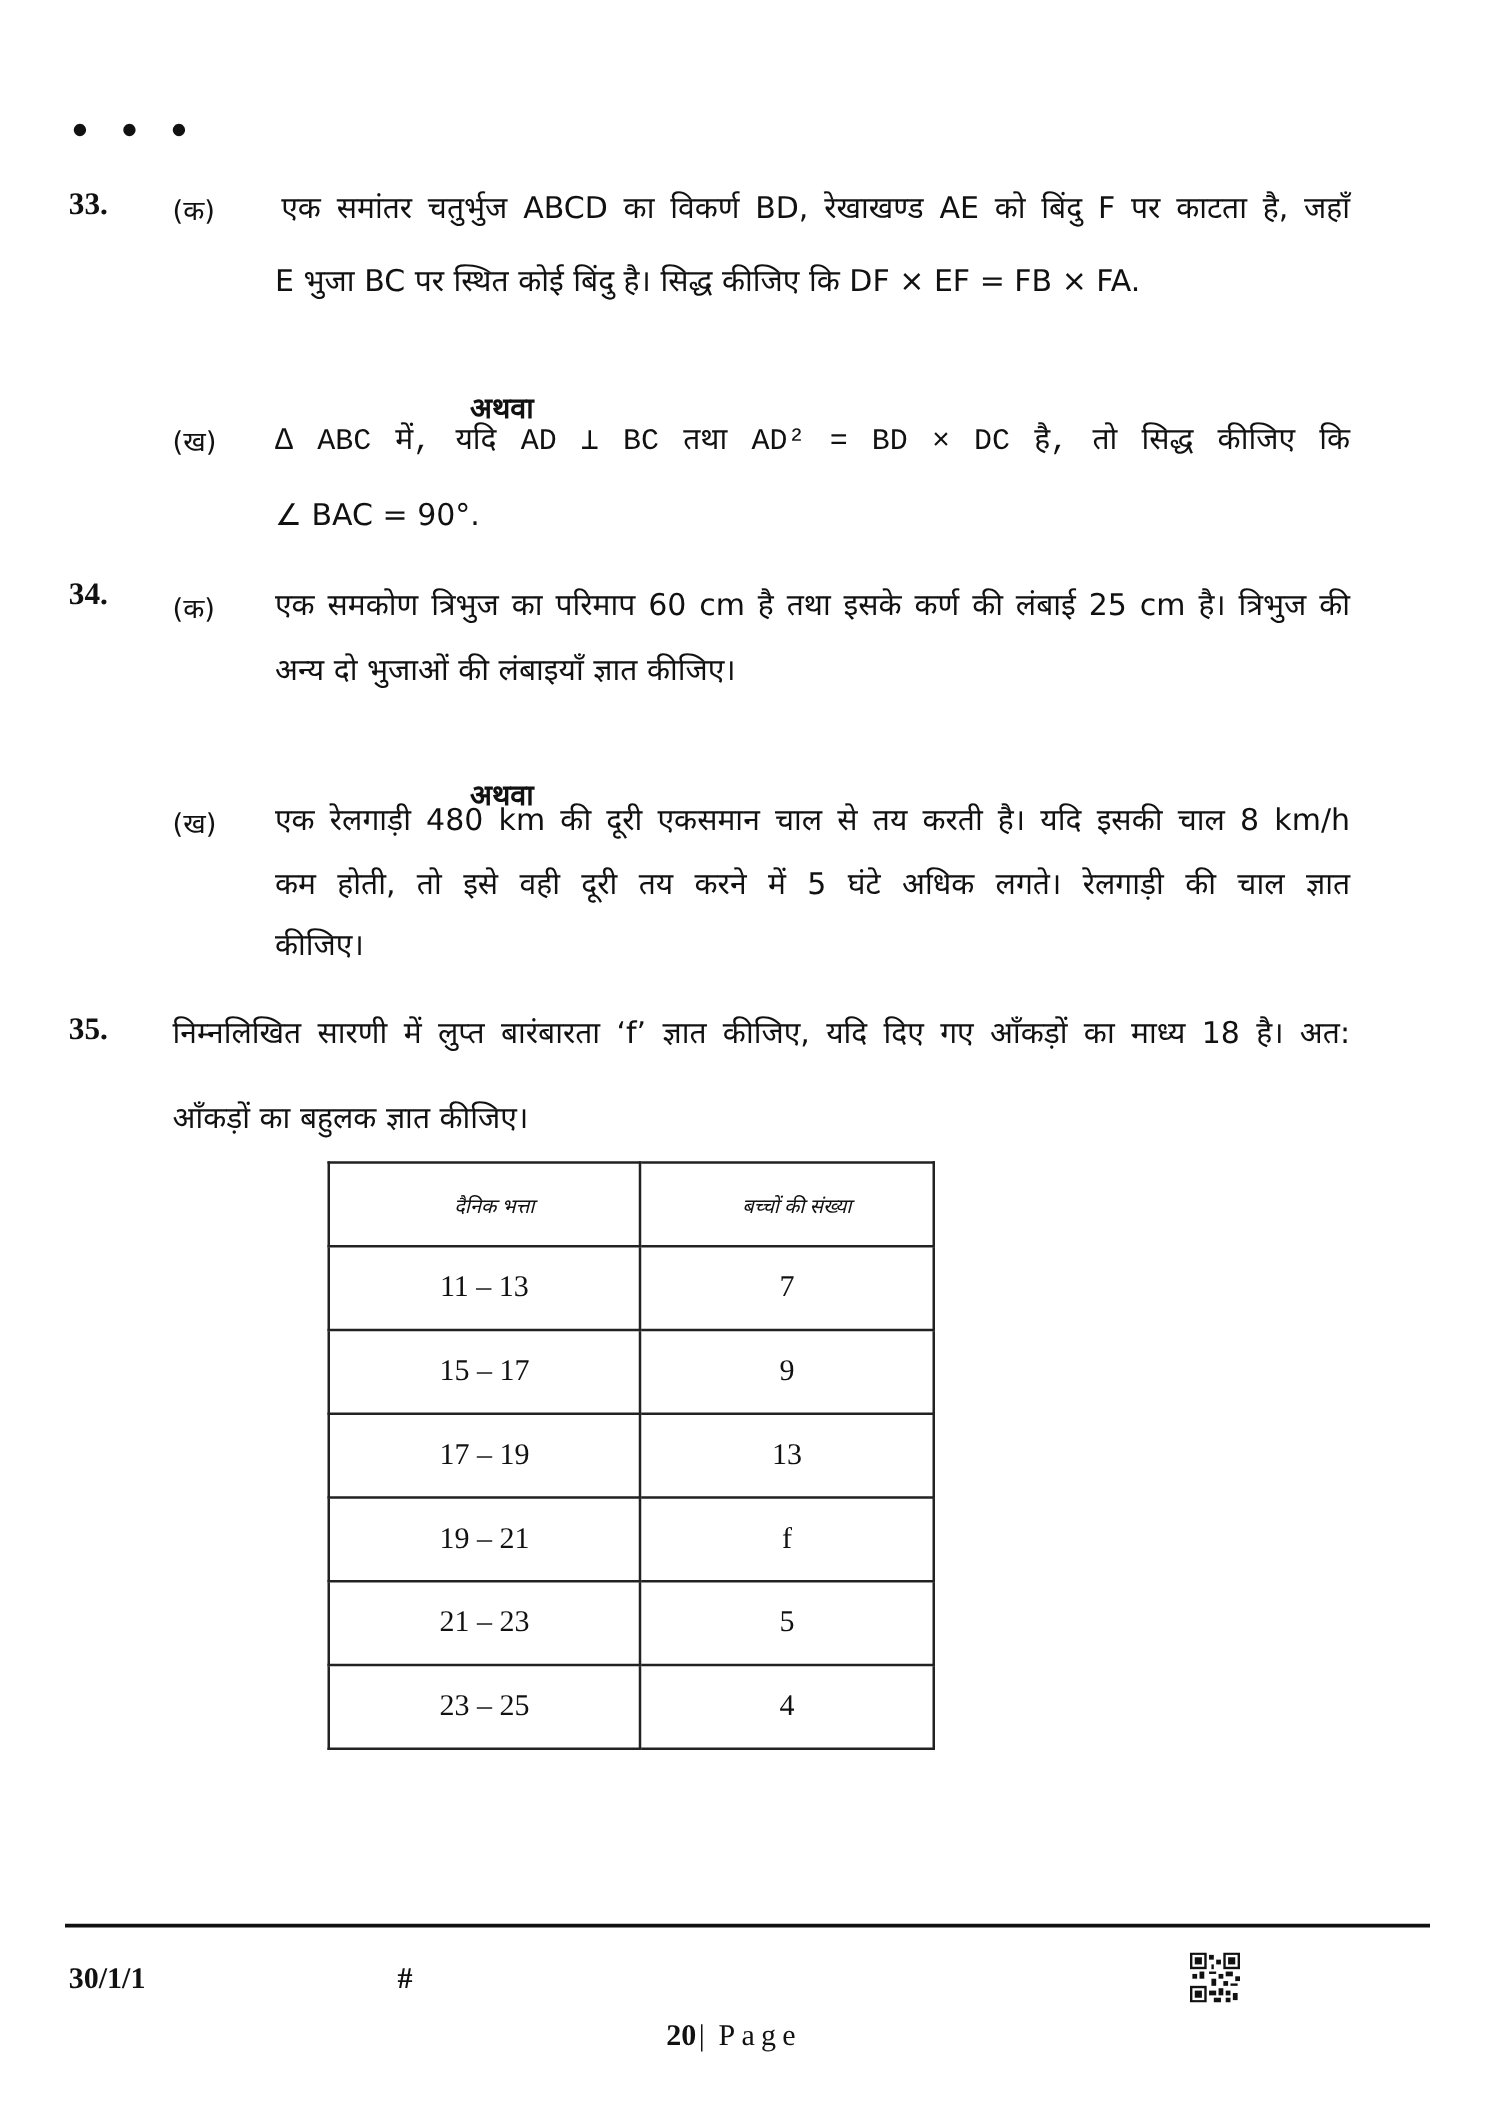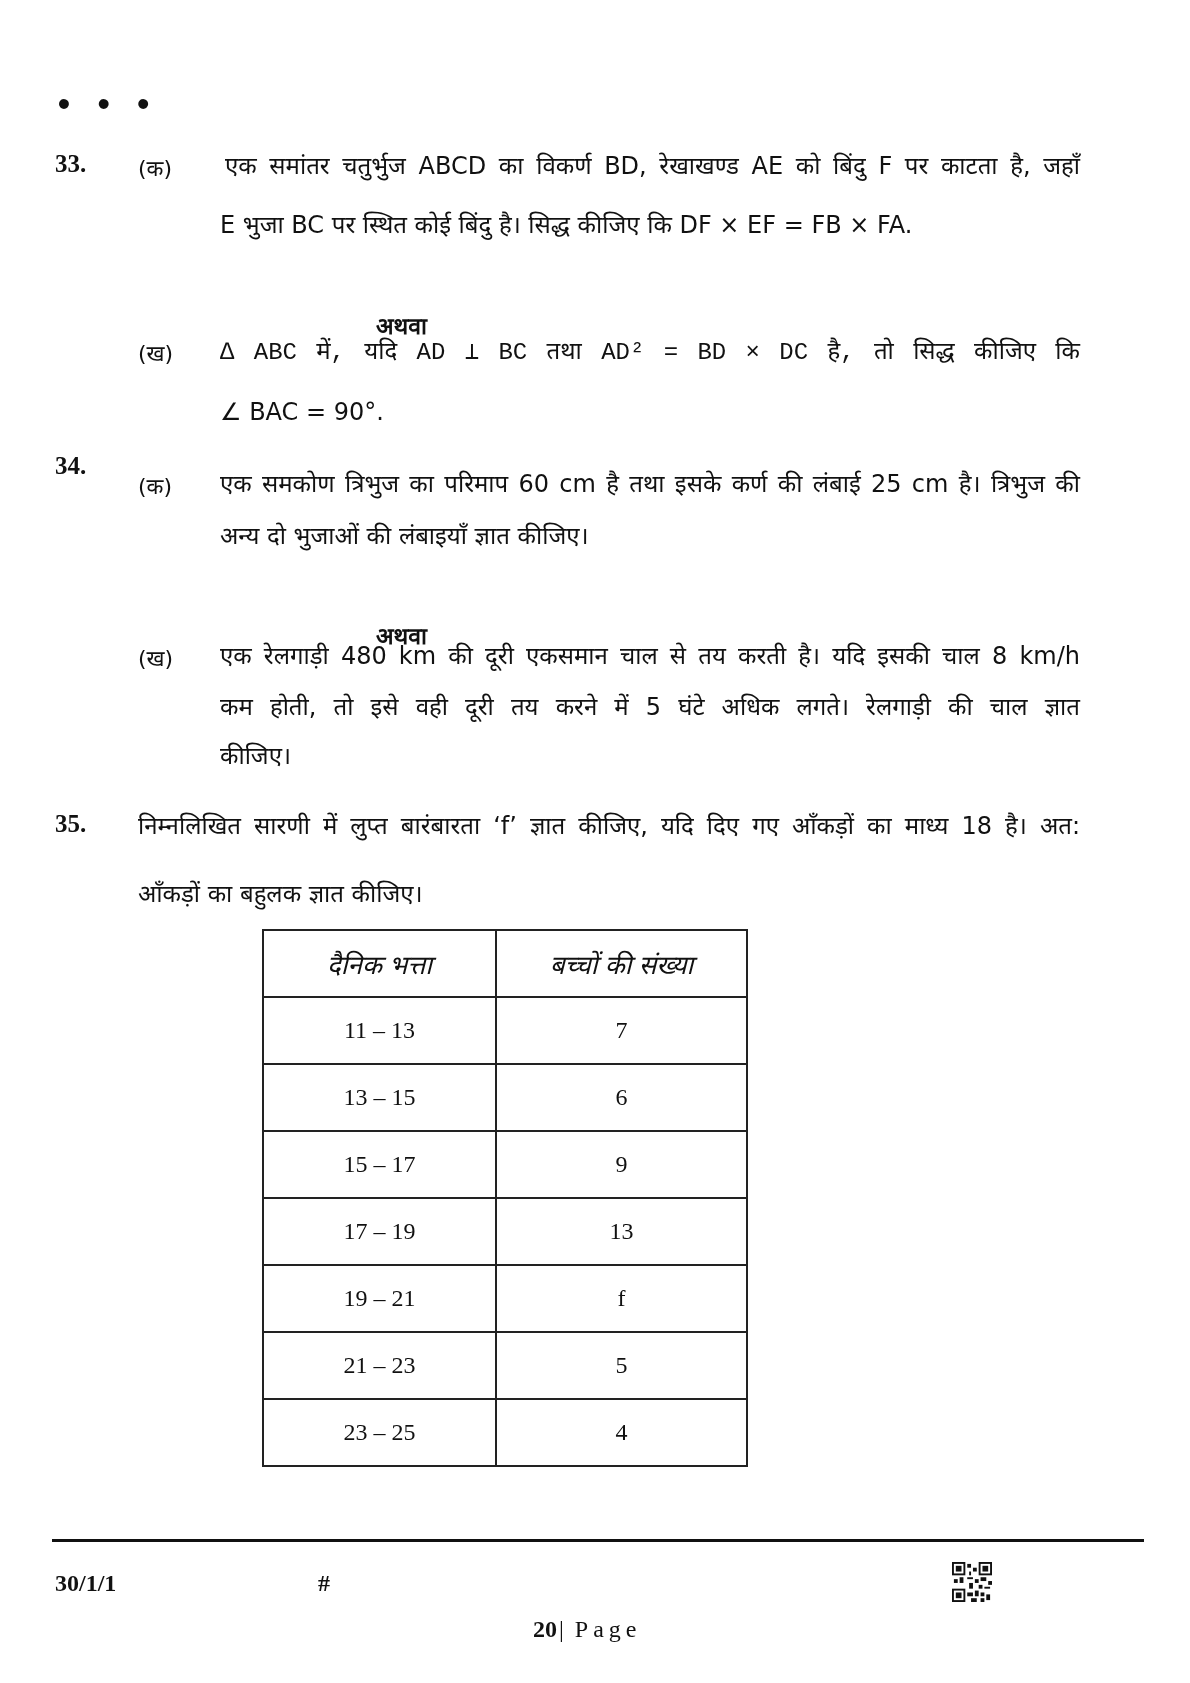--- a/index.html
+++ b/index.html
@@ -9,42 +9,42 @@
   .dots { left: 55px; top: 88px; font-size: 28px; letter-spacing: 6px; font-weight: bold; }
   .qnum { font-family: "Liberation Serif", serif; font-weight: bold; font-size: 25px; }
   .part { font-size: 22px; font-family: "DejaVu Sans", sans-serif; }
   .line { font-size: 24px; font-family: "DejaVu Sans", "Liberation Serif", sans-serif; }
   .justify { text-align: justify; text-align-last: justify; white-space: normal; }
   .or { font-size: 23px; font-weight: bold; font-family: "DejaVu Sans", sans-serif; margin-top: 39px; }
   table.freq { position: absolute; left: 262px; top: 929px; width: 486px;
                border-collapse: collapse; }
   table.freq td, table.freq th { border: 2px solid #222; height: 65px; text-align: center;
                font-size: 24px; font-family: "Liberation Serif", serif; font-weight: normal; padding: 0; }
-  table.freq th { font-style: italic; font-family: Liberation Sans, sans-serif; font-size: 26px; }
+  table.freq th { font-style: italic; font-family: Liberation Serif, serif; font-size: 16px; padding-left: 16px; }
   table.freq td:first-child, table.freq th:first-child { width: 231px; }
   .rule { position: absolute; left: 52px; top: 1539px; width: 1092px; height: 3px; background: #111; }
   .foot { font-family: "Liberation Serif", serif; font-weight: bold; font-size: 24px; }
   .pg-word { font-weight: normal; letter-spacing: 5px; }
   .qr { position: absolute; left: 952px; top: 1562px; width: 40px; height: 40px; }
 </style>
 </head>
 <body>
 
 <div class="abs dots">• • •</div>
 
 <div class="abs qnum" style="left:55px; top:150px;">33.</div>
 <div class="abs part" style="left:138px; top:152px;">(क)</div>
 <div class="abs line justify" style="left:225px; top:148px; width:855px;">एक समांतर चतुर्भुज ABCD का विकर्ण BD, रेखाखण्ड AE को बिंदु F पर काटता है, जहाँ</div>
 <div class="abs line" style="left:220px; top:207px;">E भुजा BC पर स्थित कोई बिंदु है। सिद्ध कीजिए कि DF × EF = FB × FA.</div>
 <div class="abs or" style="left:376px; top:270px;">अथवा</div>
 <div class="abs part" style="left:138px; top:337px;">(ख)</div>
 <div class="abs line justify" style="left:220px; top:333px; width:860px;font-family:Liberation Mono, monospace;">∆ ABC में, यदि AD ⊥ BC तथा AD² = BD × DC है, तो सिद्ध कीजिए कि</div>
 <div class="abs line" style="left:220px; top:398px;">∠ BAC = 90°.</div>
 
-<div class="abs qnum" style="left:55px; top:452px;">34.</div>
+<div class="abs qnum" style="left:55px; top:462px;">34.</div>
 <div class="abs part" style="left:138px; top:470px;">(क)</div>
 <div class="abs line justify" style="left:220px; top:466px; width:860px;">एक समकोण त्रिभुज का परिमाप 60 cm है तथा इसके कर्ण की लंबाई 25 cm है। त्रिभुज की</div>
 <div class="abs line" style="left:220px; top:518px;">अन्य दो भुजाओं की लंबाइयाँ ज्ञात कीजिए।</div>
 <div class="abs or" style="left:376px; top:580px;">अथवा</div>
 <div class="abs part" style="left:138px; top:642px;">(ख)</div>
 <div class="abs line justify" style="left:220px; top:638px; width:860px;">एक रेलगाड़ी 480 km की दूरी एकसमान चाल से तय करती है। यदि इसकी चाल 8 km/h</div>
 <div class="abs line justify" style="left:220px; top:689px; width:860px;">कम होती, तो इसे वही दूरी तय करने में 5 घंटे अधिक लगते। रेलगाड़ी की चाल ज्ञात</div>
 <div class="abs line" style="left:220px; top:738px;">कीजिए।</div>
 
 <div class="abs qnum" style="left:55px; top:810px;">35.</div>
@@ -53,24 +53,20 @@
 
 <table class="freq">
   <tbody>
       <tr>
     <th>दैनिक भत्ता</th>
     <th>बच्चों की संख्या</th>
   </tr>
   <tr>
     <td>11 – 13</td>
     <td>7</td>
-  </tr>
-  <tr>
-    <td>13 – 15</td>
-    <td>6</td>
   </tr>
   <tr>
     <td>15 – 17</td>
     <td>9</td>
   </tr>
   <tr>
     <td>17 – 19</td>
     <td>13</td>
   </tr>
   <tr>

